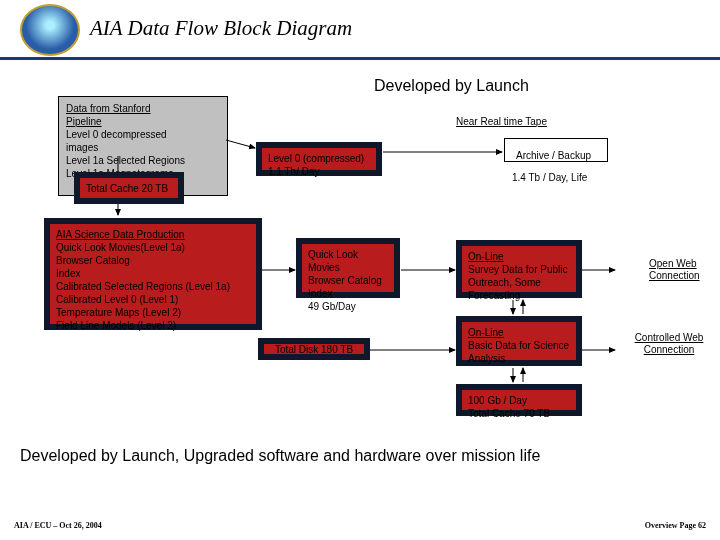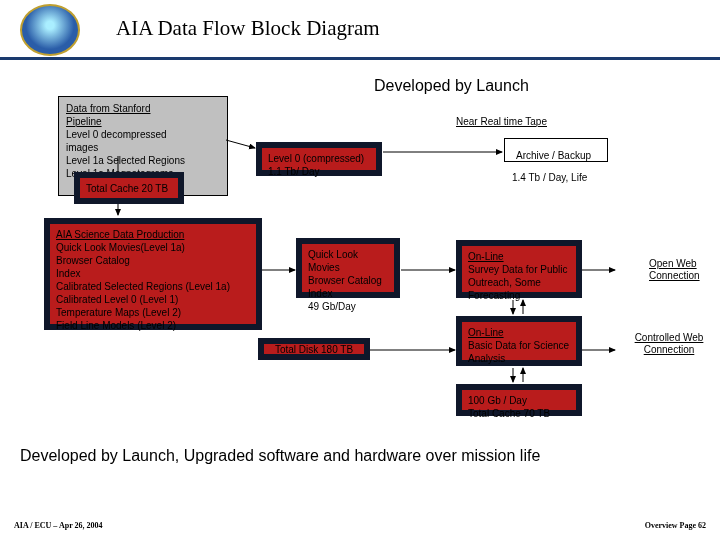--- a/index.html
+++ b/index.html
@@ -10,23 +10,24 @@
     height: 540px;
     font-family: Arial, sans-serif;
     font-size: 10px;
     position: relative;
     background: #fff;
   }
   .header {
     position: relative;
     height: 60px;
     border-bottom: 3px solid #1a3a6e;
-    padding-left: 116px;
+    padding-left: 90px;
     display: flex;
     align-items: center;
+    font-style: italic;
   }
   .logo {
     position: absolute;
     left: 20px;
     top: 4px;
     width: 60px;
     height: 52px;
     background: radial-gradient(circle at 50% 40%, #aef 10%, #2a5da8 60%);
     border-radius: 50%;
     border: 2px solid #c0a030;
@@ -175,14 +176,14 @@
     <div>100 Gb / Day</div>
     <div>Total Cache 70 TB</div>
   </div>
 
   <div class="txt ul" style="left:618px; top:198px; font-weight:normal;margin-left:31px;">Open Web Connection</div>
   <div class="txt biglbl" style="left:20px; top:386px;">Developed by Launch, Upgraded software and hardware over mission life</div>
 
   <div class="txt ul" style="left:624px; top:272px; width:90px; text-align:center;">Controlled Web Connection</div>
 </div>
 
-<div class="footer-l">AIA / ECU – Apr 26, 2004</div>
+<div class="footer-l">AIA / ECU – Oct 26, 2004</div>
 <div class="footer-r">Overview Page 62</div>
 
 </body></html>

